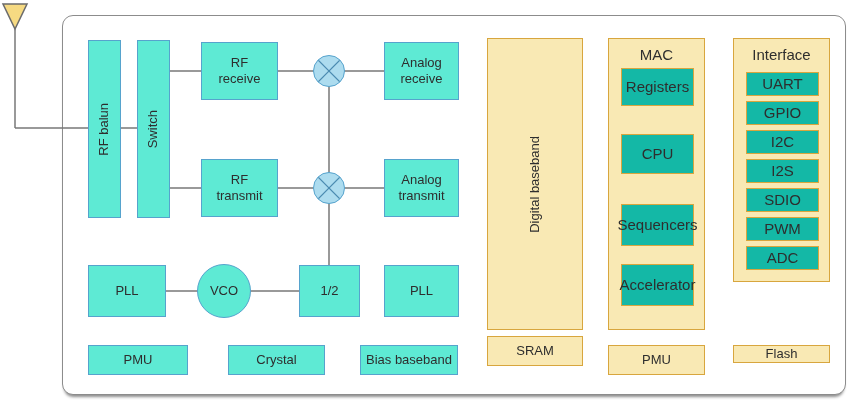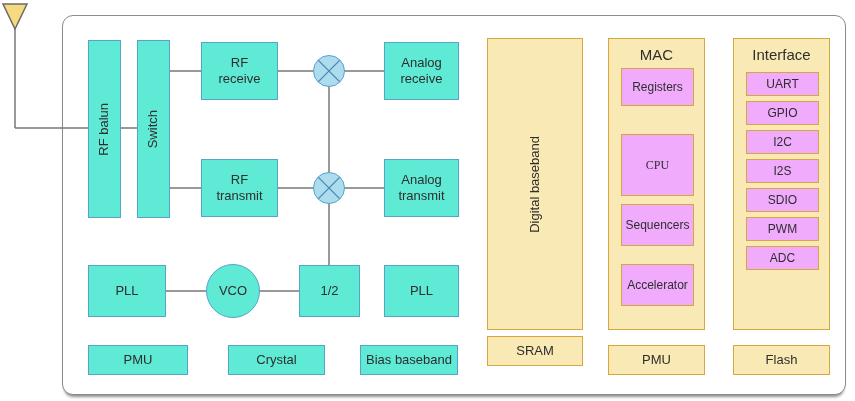--- a/index.html
+++ b/index.html
@@ -12,21 +12,21 @@
     box-shadow:0 4px 3px -2px rgba(0,0,0,.45);
   }
   svg.wires { position:absolute; left:0; top:0; }
   svg.wires line { stroke:#777; stroke-width:1.5; }
   .blk {
     position:absolute; display:flex; align-items:center; justify-content:center;
     text-align:center; font-size:13px; line-height:1.25; white-space:pre-line;
   }
   .blue  { background:#5eead4; border:1px solid #56A3CD; }
   .yellow{ background:#F9E9B4; border:1px solid #D8A63E; }
-  .ysub  { background:#f0abfc; border:1px solid #D8A63E; font-size:12px; }
+  .ysub  { background:#14b8a6; border:1px solid #D8A63E; font-size:15px; }
   .vtext { writing-mode:vertical-rl; transform:rotate(180deg); }
   .circle{ border-radius:50%; }
   .ctitle{ position:absolute; top:7px; left:0; width:100%; text-align:center; font-size:15px; }
   .mixer {
     position:absolute; width:32px; height:32px; border-radius:50%;
     background:#ADDCEF; border:1px solid #56A3CD;
     display:flex; align-items:center; justify-content:center;
   }
   .mixer svg line { stroke:#4a8ab0; stroke-width:1.3; }
 </style>
@@ -71,47 +71,47 @@
         <line x1="25.6" y1="4.4" x2="4.4" y2="25.6"></line>
       </svg>
   </div>
 
   <div class="blk blue" style="left:384px;top:42px;width:75px;height:58px;">Analog
 receive</div>
   <div class="blk blue" style="left:384px;top:159px;width:75px;height:58px;">Analog
 transmit</div>
 
   <div class="blk blue" style="left:88px;top:265px;width:78px;height:52px;">PLL</div>
-  <div class="blk blue circle" style="left:206px;top:264px;width:54px;height:54px;">VCO</div>
+  <div class="blk blue circle" style="left:197px;top:264px;width:54px;height:54px;">VCO</div>
   <div class="blk blue" style="left:299px;top:265px;width:61px;height:52px;">1/2</div>
   <div class="blk blue" style="left:384px;top:265px;width:75px;height:52px;">PLL</div>
 
   <div class="blk blue" style="left:88px;top:345px;width:100px;height:30px;">PMU</div>
   <div class="blk blue" style="left:228px;top:345px;width:97px;height:30px;">Crystal</div>
   <div class="blk blue" style="left:360px;top:345px;width:98px;height:30px;">Bias baseband</div>
 
   <div class="blk yellow" style="left:487px;top:38px;width:96px;height:292px;">
     <span class="vtext">Digital baseband</span>
   </div>
   <div class="blk yellow" style="left:487px;top:336px;width:96px;height:30px;">SRAM</div>
 
   <div class="blk yellow" style="left:608px;top:38px;width:97px;height:292px;">
     <span class="ctitle">MAC</span>
     <div class="blk ysub" style="left:12px;top:29px;width:73px;height:38px;">Registers</div>
-    <div class="blk ysub" style="left:12px;top:95px;width:73px;height:62px;font-family:Liberation Serif, serif;">CPU</div>
+    <div class="blk ysub" style="left:12px;top:95px;width:73px;height:40px;">CPU</div>
     <div class="blk ysub" style="left:12px;top:165px;width:73px;height:42px;">Sequencers</div>
     <div class="blk ysub" style="left:12px;top:225px;width:73px;height:42px;">Accelerator</div>
   </div>
   <div class="blk yellow" style="left:608px;top:345px;width:97px;height:30px;">PMU</div>
 
-  <div class="blk yellow" style="left:733px;top:38px;width:97px;height:292px;">
+  <div class="blk yellow" style="left:733px;top:38px;width:97px;height:244px;">
     <span class="ctitle">Interface</span>
     <div class="blk ysub" style="left:12px;top:62px;width:73px;height:24px;">GPIO</div>
     <div class="blk ysub" style="left:12px;top:33px;width:73px;height:24px;">UART</div>
     <div class="blk ysub" style="left:12px;top:91px;width:73px;height:24px;">I2C</div>
     <div class="blk ysub" style="left:12px;top:120px;width:73px;height:24px;">I2S</div>
     <div class="blk ysub" style="left:12px;top:149px;width:73px;height:24px;text-align:center;">SDIO</div>
     <div class="blk ysub" style="left:12px;top:178px;width:73px;height:24px;">PWM</div>
     <div class="blk ysub" style="left:12px;top:207px;width:73px;height:24px;">ADC</div>
   </div>
-  <div class="blk yellow" style="left:733px;top:345px;width:97px;height:30px;text-align:center;">Flash</div>
+  <div class="blk yellow" style="left:733px;top:345px;width:97px;height:18px;text-align:center;">Flash</div>
 
 </div>
 
 </body></html>

